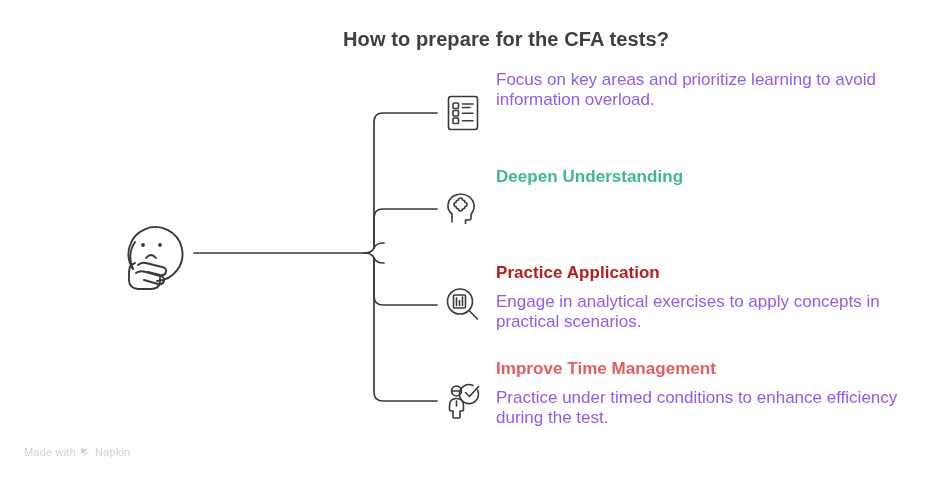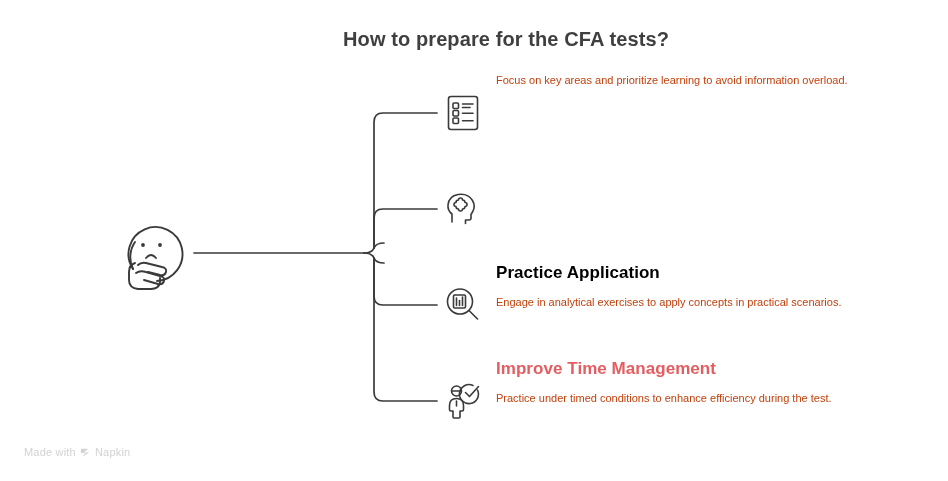--- a/index.html
+++ b/index.html
@@ -112,23 +112,23 @@
     width: 405px;
   }
   .branch-heading {
     font-size: 17px;
     font-weight: bold;
     line-height: 22px;
     margin: 0 0 8px 0;
     letter-spacing: 0.05px;
   }
   .branch-desc {
-    font-size: 11px;
+    font-size: 17px;
     line-height: 20px;
-    color: #c2410c;
+    color: #8b5cf6;
     margin: 0;
   }
 
   
   #footer-watermark {
     position: absolute;
     left: 24px;
     top: 446px;
     display: flex;
     align-items: center;
@@ -206,37 +206,38 @@
   <div class="branch-item b1">
     <div class="branch-icon">
       <svg viewBox="0 0 40 40" xmlns="http://www.w3.org/2000/svg">
 
         <path d="M9 33 L9 25 Q4.5 21.5 5 16 Q5.8 7 15 5.5 Q25 4 29.5 11.5 Q33 17.5 29.5 23 L28 25.5 L28 29 Q28 31 26 31 L22.5 31 L22.5 34.5"></path>
 
         <path d="M13 13.5 q0 -2.5 2.5 -2.5 q0 -2 2 -2 q2 0 2 2 q2.5 0 2.5 2.5 q2 0 2 2 q0 2 -2 2 q0 2.5 -2.5 2.5 q0 2 -2 2 q-2 0 -2 -2 q-2.5 0 -2.5 -2.5 q-2 0 -2 -2 q0 -2 2 -2 Z"></path>
       </svg>
     </div>
     <div class="branch-text">
+      <p class="branch-heading" style="color:#3dba8c">Deepen Understanding</p>
     </div>
   </div>
 
   <div class="branch-item b2">
     <div class="branch-icon">
       <svg viewBox="0 0 40 40" xmlns="http://www.w3.org/2000/svg">
         <circle cx="17" cy="16.5" r="12.5"></circle>
         <line x1="26" y1="25.5" x2="34.5" y2="34"></line>
 
         <rect x="10.5" y="10" width="12" height="13" rx="1.2"></rect>
         <line x1="13.5" y1="20.5" x2="13.5" y2="13"></line>
         <line x1="16.5" y1="20.5" x2="16.5" y2="15.5"></line>
         <line x1="19.5" y1="20.5" x2="19.5" y2="12"></line>
       </svg>
     </div>
     <div class="branch-text">
-      <p class="branch-heading" style="color:#000000">Practice Application</p>
+      <p class="branch-heading" style="color:#b91c1c">Practice Application</p>
       <p class="branch-desc">Engage in analytical exercises to apply concepts in practical scenarios.</p>
     </div>
   </div>
 
   <div class="branch-item b3">
     <div class="branch-icon">
       <svg viewBox="0 0 40 40" xmlns="http://www.w3.org/2000/svg">
 
         <circle cx="13.5" cy="10" r="5"></circle>
         <line x1="9" y1="10" x2="18" y2="10"></line>

